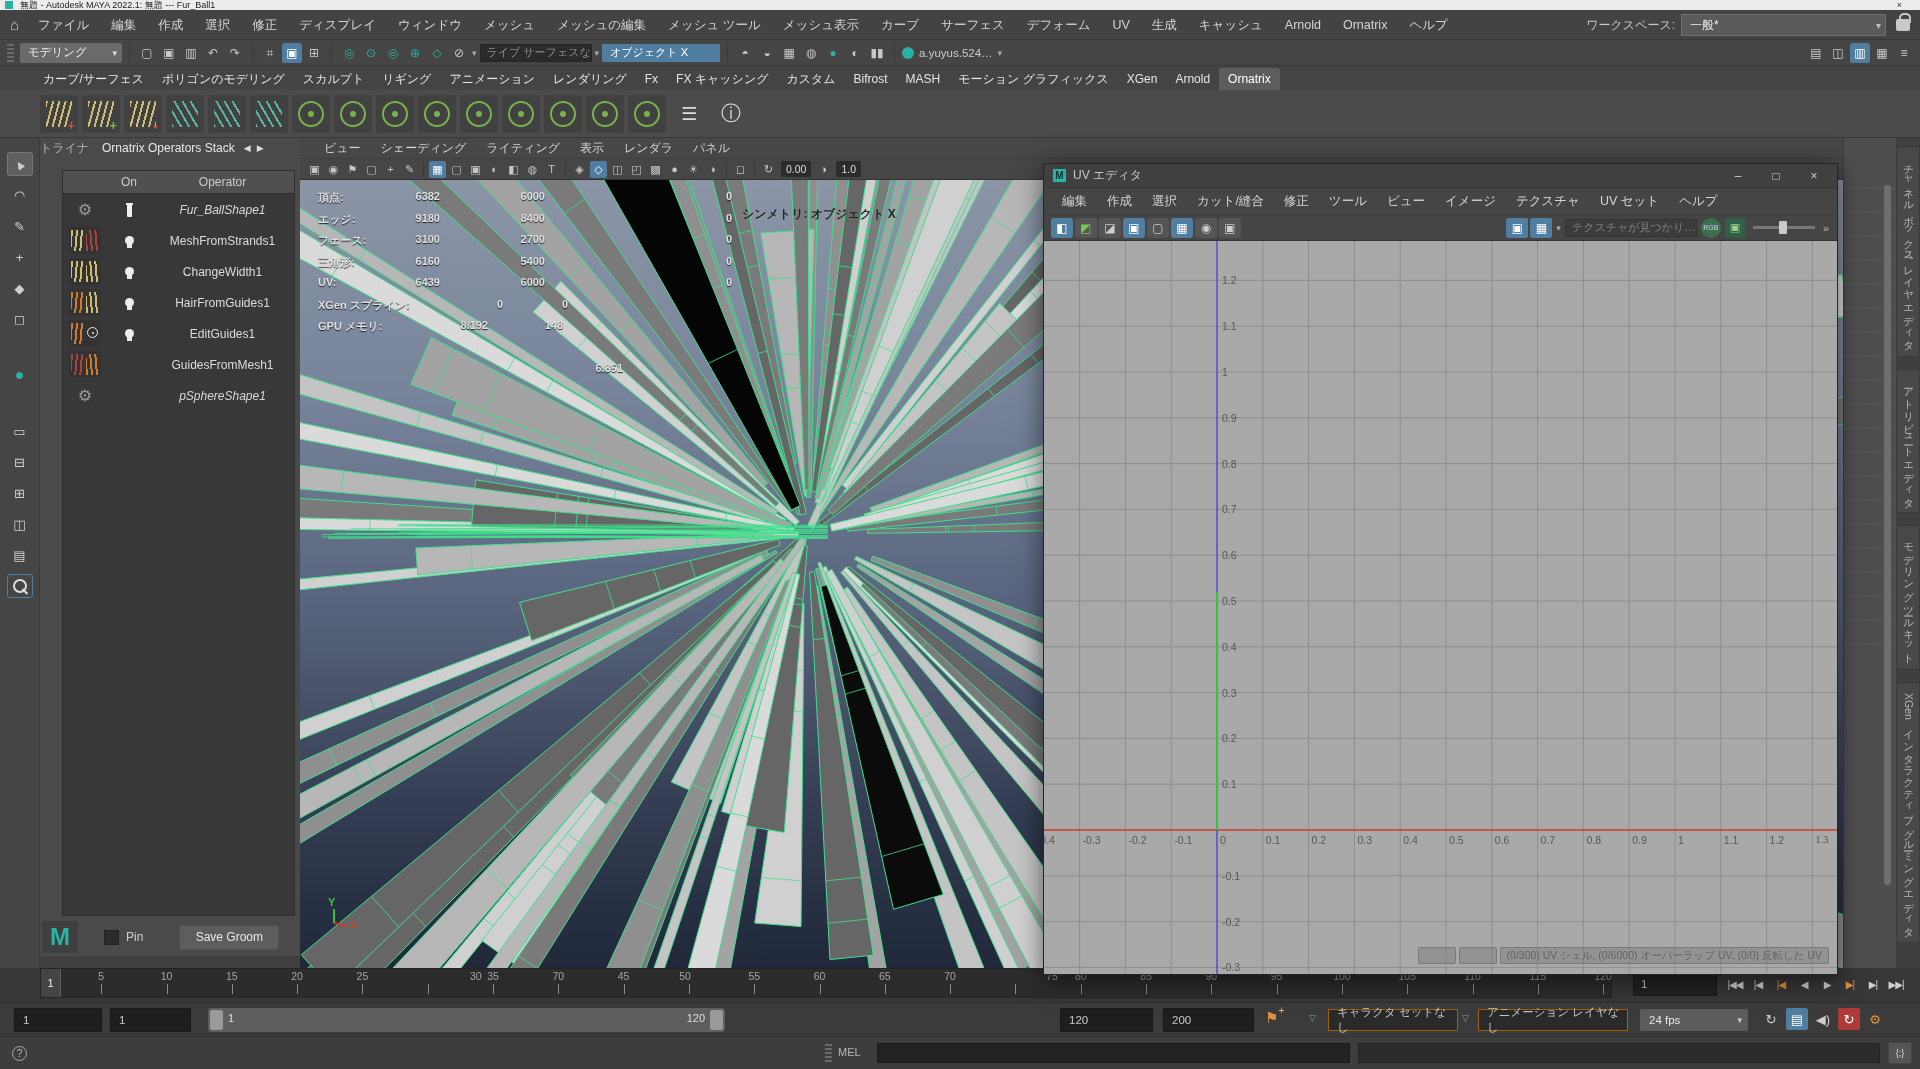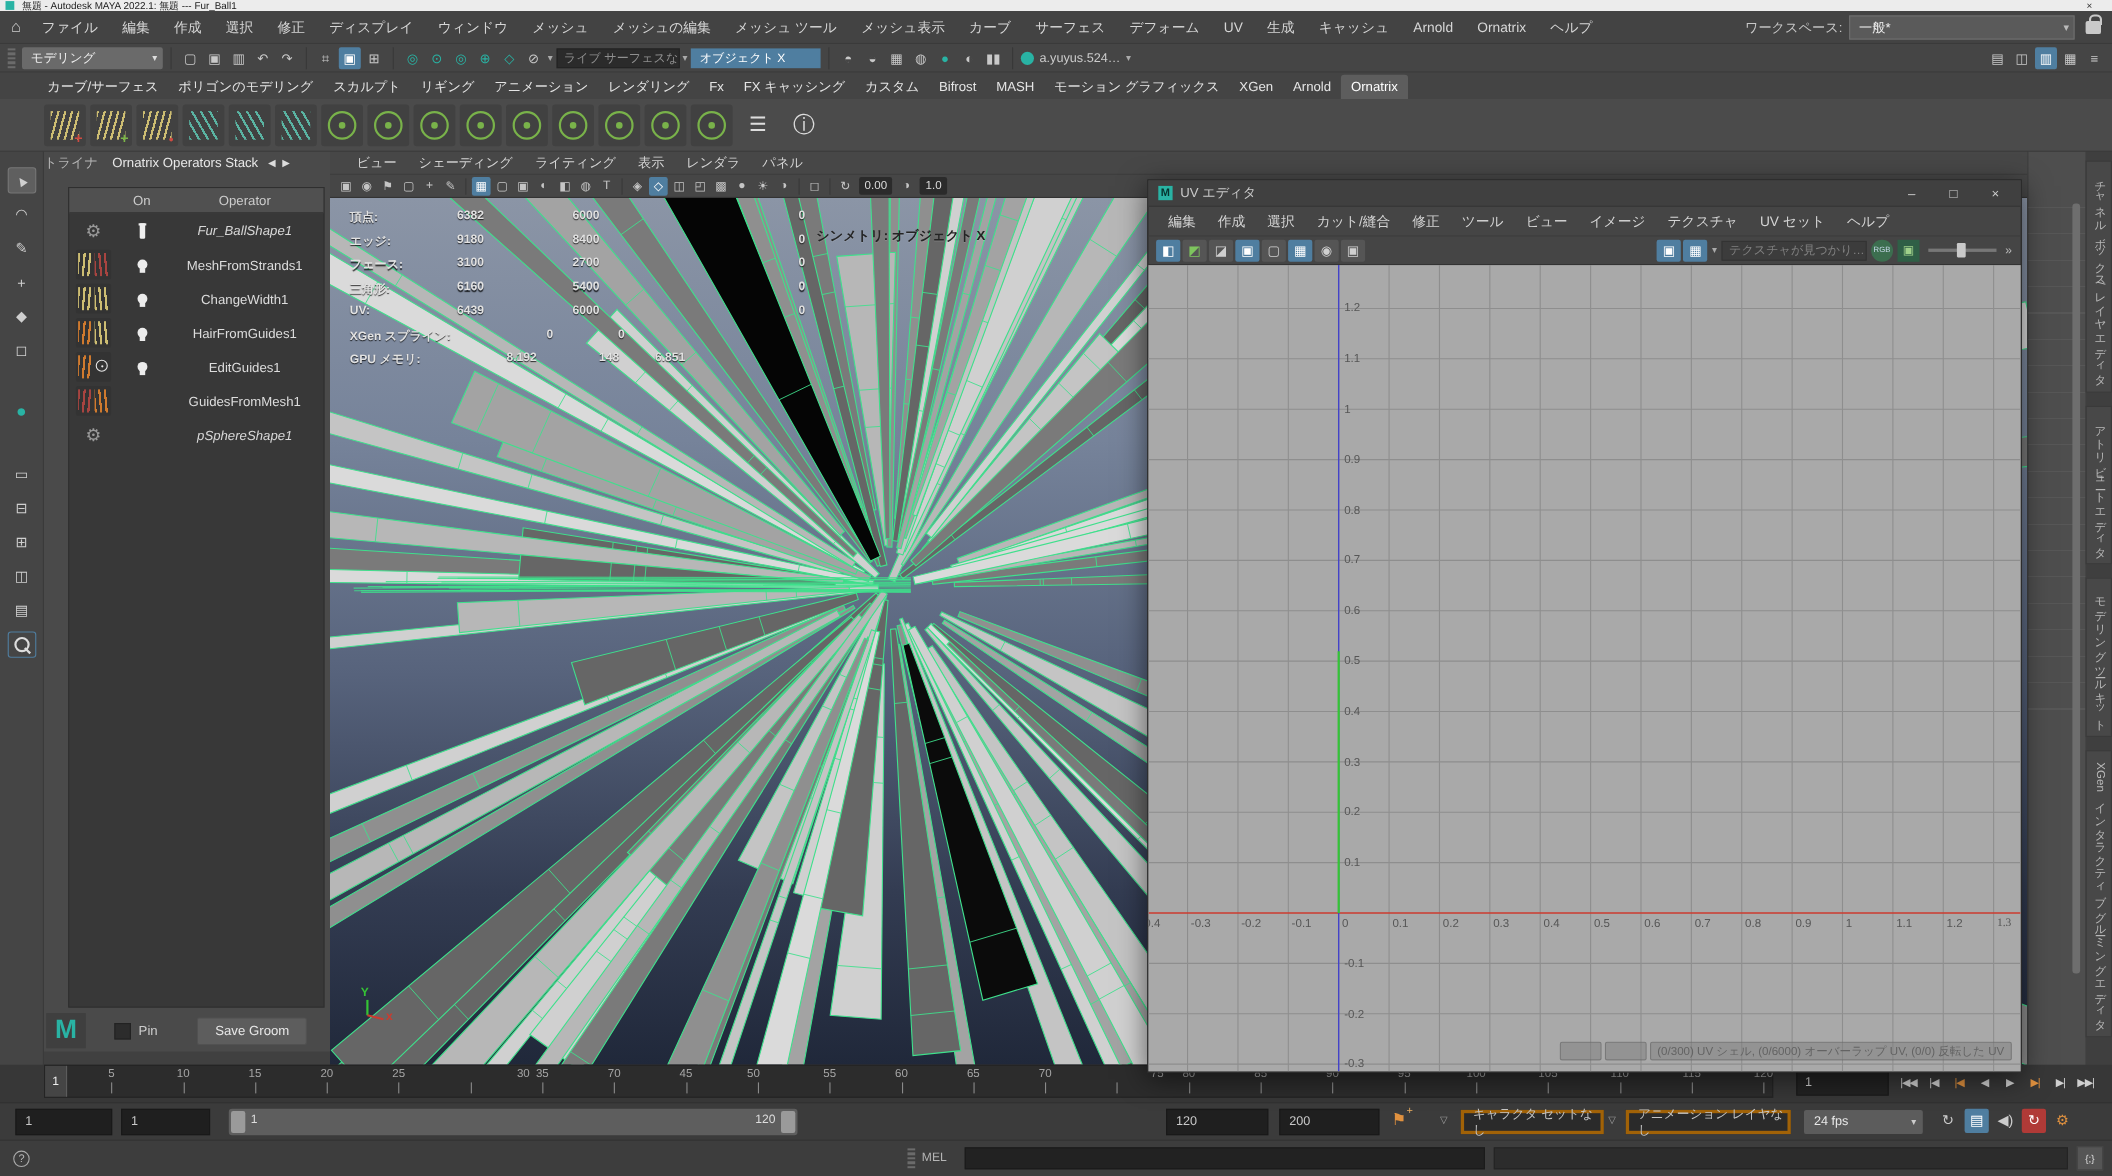--- a/index.html
+++ b/index.html
@@ -24,21 +24,21 @@
     border:1px solid #6f6f6f;padding:0 4px 0 8px;color:#eee;}
   .ws-box .dd{color:#bbb;font-size:10px;}
   .lock{width:14px;height:12px;background:#c9c9c9;border-radius:2px;position:relative;margin-left:4px;}
   .lock::before{content:"";position:absolute;left:3px;top:-6px;width:8px;height:8px;border:2px solid #c9c9c9;border-bottom:none;border-radius:5px 5px 0 0;}
 
   
   #statusline{position:absolute;left:0;top:40px;width:1920px;height:26px;background:#454545;border-bottom:1px solid #383838;
     display:flex;align-items:center;gap:3px;padding-left:4px;}
   .grip{width:7px;height:18px;background:repeating-linear-gradient(180deg,#6b6b6b 0 2px,transparent 2px 4px);
     background-size:2px 100%;background-repeat:repeat-x;margin:0 3px;}
-  .mode-select{display:inline-flex;align-items:center;justify-content:space-between;width:128px;height:20px;background:#6a6a6a;
+  .mode-select{display:inline-flex;align-items:center;justify-content:space-between;width:102px;height:20px;background:#6a6a6a;
     border-radius:2px;padding:0 5px 0 8px;font-size:11.5px;color:#efefef;}
   .mode-select .dd{font-size:9px;color:#ddd;}
   .vsep{width:1px;height:20px;background:#383838;margin:0 4px;}
   .tico{display:inline-flex;align-items:center;justify-content:center;width:20px;height:20px;border-radius:2px;
     color:#c9c9c9;font-size:12px;line-height:1;}
   .tico[data-a="1"]{background:var(--accent_blue);color:#fff;}
   .tico[data-teal="1"]{color:var(--maya_teal);}
   .igroup{display:flex;align-items:center;gap:2px;}
   .field-dark{height:18px;background:#2b2b2b;border:1px solid #232323;color:#8f8f8f;font-size:11px;
     display:inline-flex;align-items:center;padding:0 6px;white-space:nowrap;overflow:hidden;}
@@ -135,21 +135,21 @@
   .vp-field{height:16px;background:#2b2b2b;color:#ddd;font-size:10.5px;display:inline-flex;align-items:center;padding:0 5px;margin:0 3px;border-radius:2px;}
   #vp-canvas{position:absolute;left:0;top:42px;width:1543px;height:788px;overflow:hidden;
     background:linear-gradient(180deg,#8b95a6 0%,#76839a 28%,#57637c 55%,#333c52 80%,#20283a 100%);}
   #spikes{position:absolute;left:0;top:0;}
   #hud{position:absolute;left:18px;top:10px;width:520px;font-size:11px;font-weight:700;color:#e2e2e2;text-shadow:0 1px 1px rgba(0,0,0,.8);}
   .hud-row{position:relative;height:21.5px;}
   .hud-row .l{position:absolute;left:0;white-space:nowrap;}
   .hud-row .v{position:absolute;width:70px;text-align:right;}
   .hud-row .v1{left:52px;} .hud-row .v2{left:157px;} .hud-row .v3{left:344px;}
   .hud-row[data-variant="n1"] .v1{left:115px;} .hud-row[data-variant="n1"] .v2{left:180px;}
-  .hud-row[data-variant="n2"] .v1{left:100px;} .hud-row[data-variant="n2"] .v2{left:175px;} .hud-row[data-variant="n2"] .v3{left:235px;}
+  .hud-row[data-variant="n2"] .v1{left:100px;} .hud-row[data-variant="n2"] .v2{left:175px;} .hud-row[data-variant="n2"] .v3{left:235px;margin-top:43px;}
   #symmetry{position:absolute;left:442px;top:26px;font-size:12px;font-weight:700;color:#242424;text-shadow:0 1px 0 rgba(255,255,255,.12);}
   #axis-ind{position:absolute;left:24px;top:716px;width:60px;height:40px;font-size:11px;font-weight:700;}
   #axis-ind .ylab{color:var(--axis_green);position:absolute;left:4px;top:0;}
   #axis-ind .yline{position:absolute;left:9px;top:13px;width:2px;height:14px;background:var(--axis_green);}
   #axis-ind .xline{position:absolute;left:10px;top:26px;width:15px;height:2px;background:var(--axis_red);transform:rotate(14deg);transform-origin:left;}
   #axis-ind .xlab{color:var(--axis_red);position:absolute;left:27px;top:22px;}
 
   
   #cb-remnant{position:absolute;left:1843px;top:138px;width:53px;height:830px;background:#4e4e4e;border-left:1px solid #3c3c3c;}
   #cb-remnant .rows{position:absolute;left:0;top:50px;width:100%;height:460px;
@@ -181,21 +181,21 @@
   #rb-f3{left:1060px;width:93px;} #rb-f4{left:1163px;width:91px;}
   #range-slider{position:absolute;left:208px;top:5px;width:517px;height:24px;background:#5e5e5e;border-radius:3px;}
   .rs-handle{position:absolute;top:2px;width:13px;height:20px;background:#9a9a9a;border-radius:2px;}
   #rs-h1{left:2px;} #rs-h2{right:2px;}
   #rs-min{position:absolute;left:20px;top:4px;font-size:11px;color:#ddd;}
   #rs-max{position:absolute;right:20px;top:4px;font-size:11px;color:#ddd;}
   #rb-bookmark{position:absolute;left:1265px;top:6px;color:var(--warn_orange);font-size:15px;}
   #rb-bookmark::after{content:"+";position:absolute;right:-6px;top:-4px;font-size:10px;color:#f0b060;}
   .rb-tri{position:absolute;top:10px;color:#999;font-size:9px;}
   #rb-tri1{left:1309px;} #rb-tri2{left:1462px;}
-  .rb-select{position:absolute;top:6px;height:22px;background:#2a2a2a;border:3px solid #a16207;color:#c5c5c5;font-size:11.5px;
+  .rb-select{position:absolute;top:6px;height:22px;background:#2a2a2a;border:1px solid #a16207;color:#c5c5c5;font-size:11.5px;
     display:flex;align-items:center;padding-left:8px;}
   #rb-charset{left:1328px;width:130px;} #rb-animlayer{left:1478px;width:150px;}
   #rb-fps{position:absolute;left:1640px;top:6px;width:108px;height:22px;background:#5c5c5c;border-radius:2px;color:#e8e8e8;
     font-size:11.5px;display:flex;align-items:center;justify-content:space-between;padding:0 6px 0 9px;}
   #rb-fps .dd{font-size:9px;color:#ccc;}
   #rb-icons{position:absolute;left:1760px;top:5px;display:flex;gap:4px;align-items:center;}
   .rb-ico{width:22px;height:22px;display:inline-flex;align-items:center;justify-content:center;border-radius:2px;color:#ccc;font-size:13px;}
   .rb-ico[data-a="1"]{background:var(--accent_blue);color:#fff;}
   .rb-ico[data-red="1"]{background:#b03a37;color:#fff;}
   .rb-ico[data-orange="1"]{color:var(--warn_orange);}

